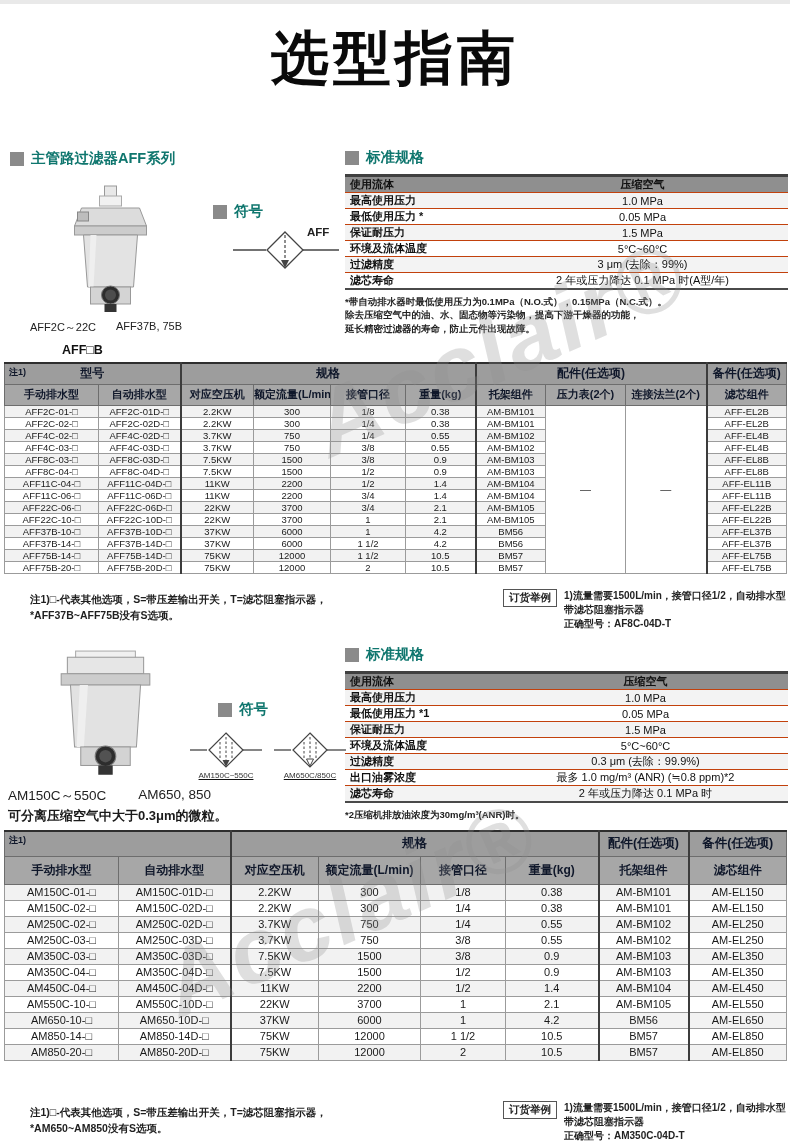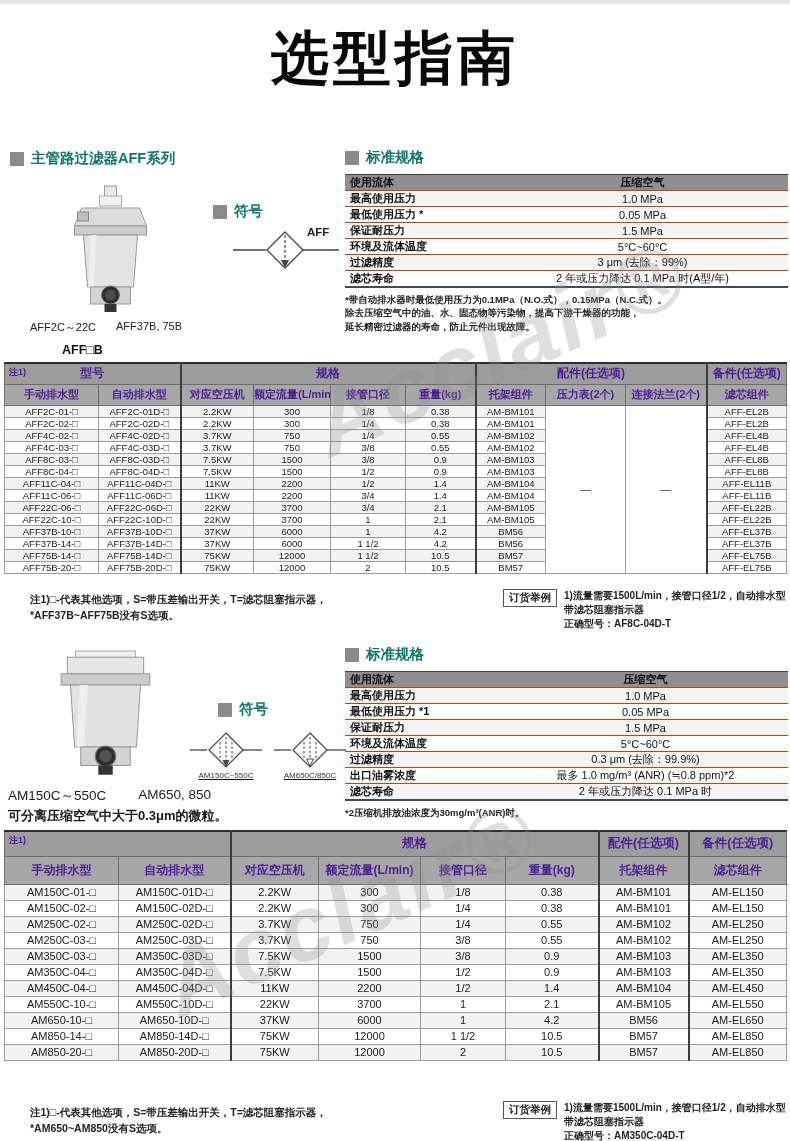--- a/index.html
+++ b/index.html
@@ -22,29 +22,29 @@
 
   
   .specblock { position:absolute; width:443px; }
   .spec { border-collapse:collapse; width:443px; table-layout:fixed; margin-top:7px;
           border-bottom:2px solid #4a4a4a; }
   .spec td { border-top:1px solid #c2410c; font-size:11px; height:15px; padding:0 5px;
              white-space:nowrap; overflow:hidden; }
   .spec td.lbl { font-weight:bold; text-align:left; }
   .spec td.val { text-align:center; }
   .spec tr:nth-child(even) { background:#f3f3f3; }
-  .spec tr.dark td { background:#8f8f8f; border-top:1px solid #404040; }
+  .spec tr.dark td { background:#8f8f8f; border-top:3px solid #404040; }
   .spec tr.dark td.val { font-weight:bold; }
   .specnotes { margin-top:5px; font-size:9.5px; font-weight:bold; color:#222; line-height:1.4; }
 
   
   .big { position:absolute; border-collapse:collapse; table-layout:fixed; width:782px;
          border:1px solid #555; border-top:2px solid #2e2e2e; }
   .big th, .big td { border:1px solid #9b9b9b; text-align:center; white-space:nowrap; overflow:hidden; }
-  .big thead th { background:#9d9d9d; color:#4c1d95; font-weight:bold; border-color:#6d6d6d; }
+  .big thead th { background:#9d9d9d; color:#0f172a; font-weight:bold; border-color:#6d6d6d; }
   .big tr.ghdr th { height:21px; font-size:12px; }
   .big tr.shdr th { height:21px; font-size:11px; background:#a7a7a7; }
   #table2.big tr.ghdr th { height:25px; font-size:12.5px; }
   #table2.big tr.shdr th { height:28px; font-size:12px; }
   .big tbody td { font-size:9.5px; height:12px; padding:0 2px; color:#1a1a1a; }
   #table2.big tbody td { font-size:11px; height:16px; }
   .big tbody tr:nth-child(odd) { background:#f2f2f2; }
   .big tbody tr:nth-child(even) { background:#ffffff; }
   .big .gsep { border-left:2px solid #3c3c3c; }
   .big td.dash { background:#fff; font-size:11px; color:#333; }

